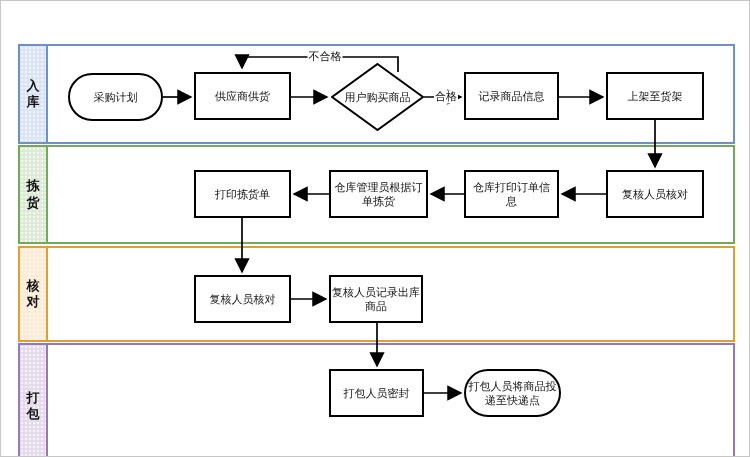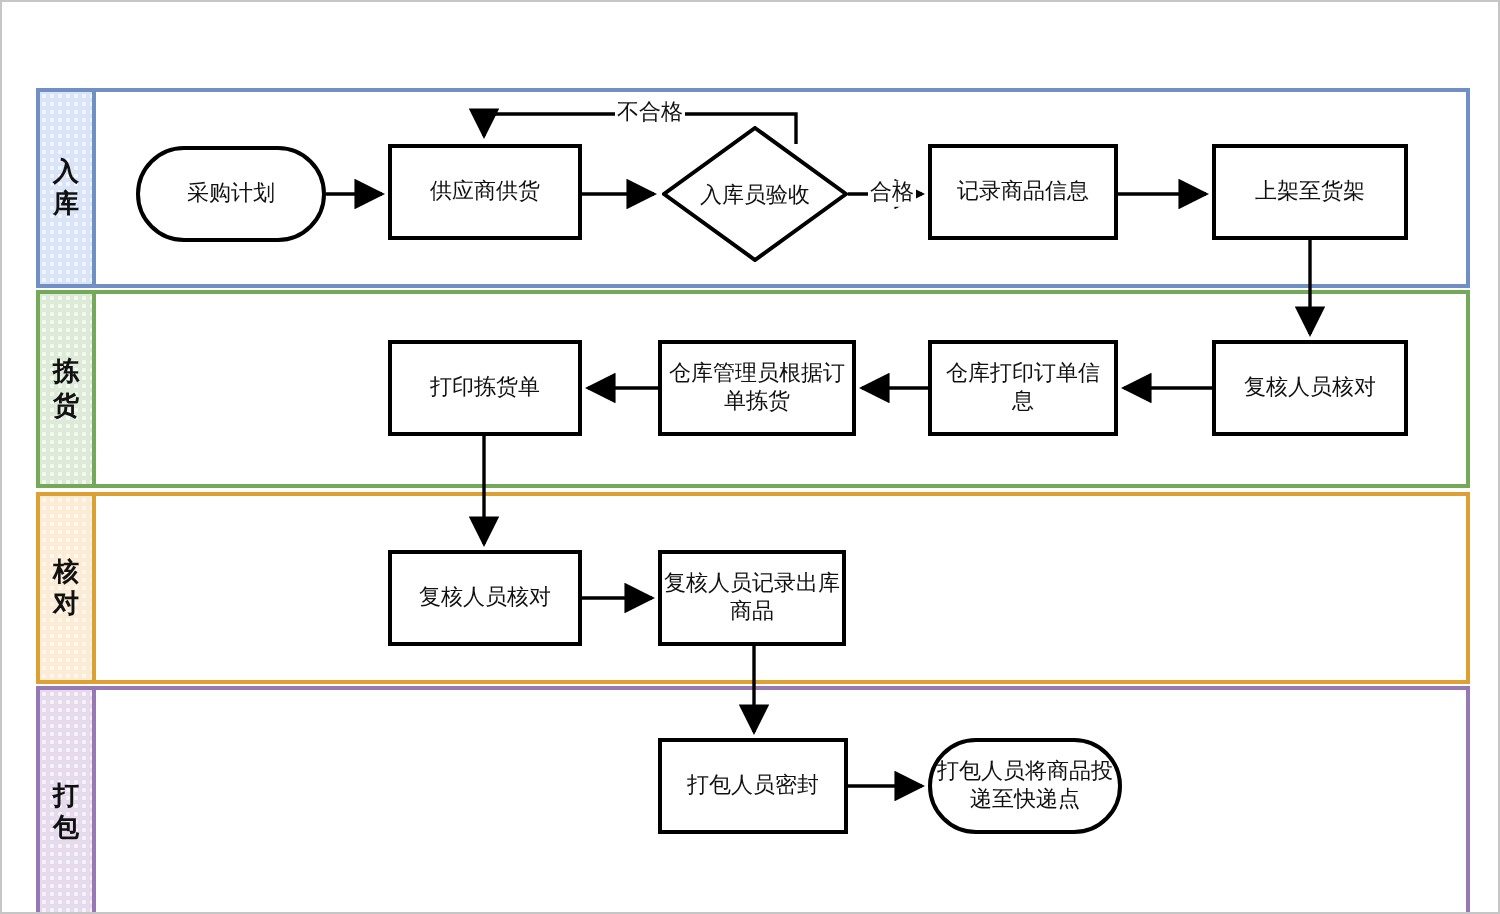--- a/index.html
+++ b/index.html
@@ -104,21 +104,21 @@
 
   <div class="edge-label" style="left:445px;top:96px;">合格</div>
   <div class="edge-label" style="left:324px;top:56px;">不合格</div>
 
   <div class="node stadium" style="left:67px;top:72px;width:95px;height:48px;">采购计划</div>
   <div class="node" style="left:193px;top:71px;width:97px;height:48px;">供应商供货</div>
   <div class="diamond-wrap" style="left:330px;top:62px;width:93px;height:68px;">
     <svg width="93" height="68" viewBox="0 0 93 68">
       <polygon points="46.5,1 92,34 46.5,67 1,34" fill="#ffffff" stroke="#000" stroke-width="2"></polygon>
     </svg>
-    <div class="dtext">入库员验收</div>
+    <div class="dtext">用户购买商品</div>
   </div>
   <div class="node" style="left:463px;top:71px;width:95px;height:48px;">记录商品信息</div>
   <div class="node" style="left:605px;top:71px;width:98px;height:48px;">上架至货架</div>
 
   <div class="node" style="left:605px;top:169px;width:98px;height:48px;">复核人员核对</div>
   <div class="node" style="left:463px;top:169px;width:95px;height:48px;">仓库打印订单信息</div>
   <div class="node" style="left:193px;top:169px;width:97px;height:48px;">打印拣货单</div>
   <div class="node" style="left:328px;top:169px;width:99px;height:48px;padding:2px 1px;">仓库管理员根据订单拣货</div>
 
   <div class="node" style="left:193px;top:274px;width:97px;height:48px;">复核人员核对</div>

